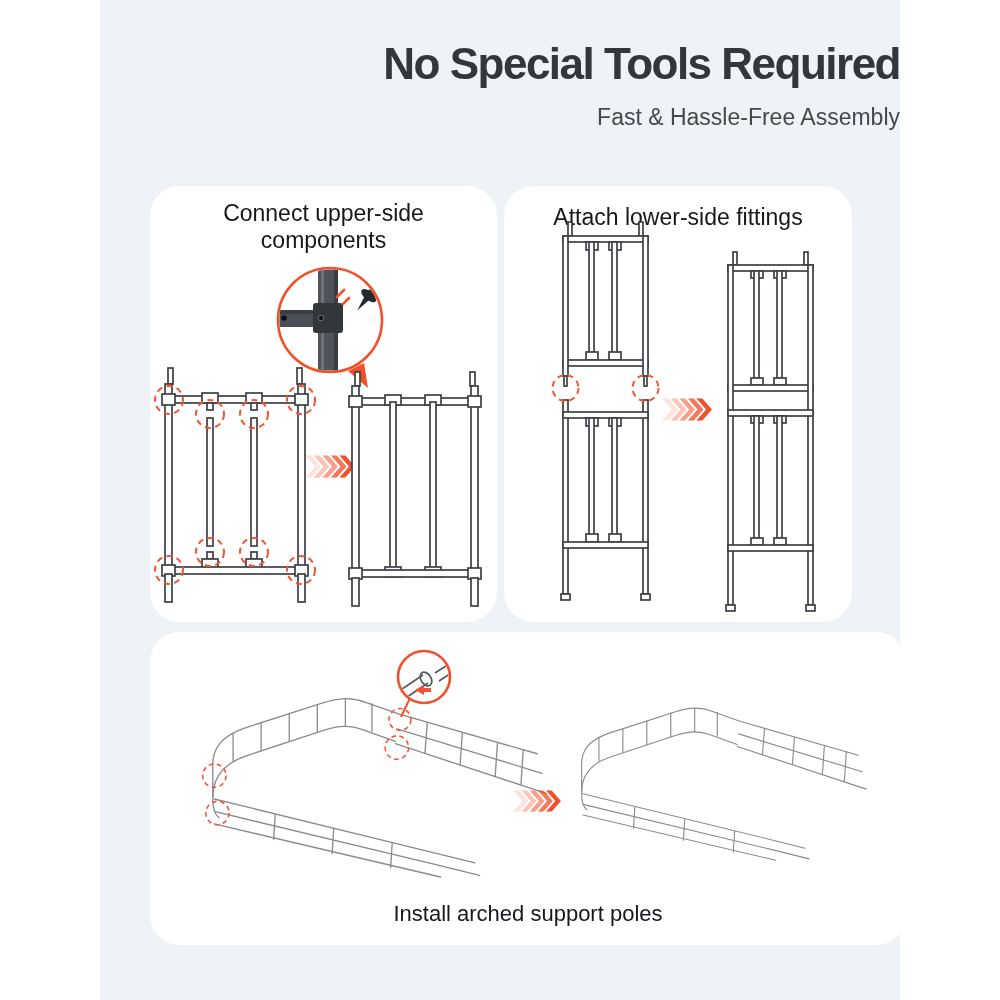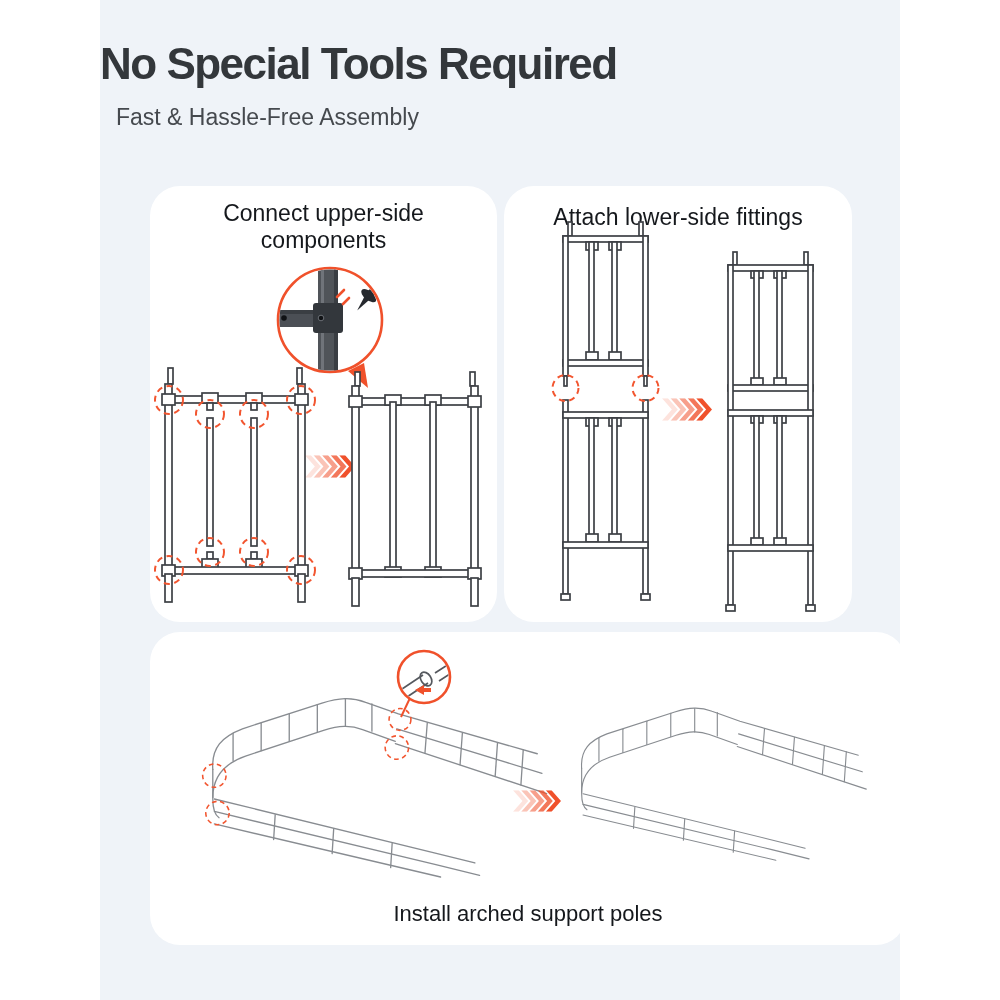--- a/index.html
+++ b/index.html
@@ -1,19 +1,19 @@
 <!DOCTYPE html>
 <html><head>
 <meta charset="utf-8">
 <style>
   html,body{margin:0;padding:0;background:#ffffff;}
   #canvas{position:relative;width:1000px;height:1000px;background:#ffffff;overflow:hidden;
           font-family:"Liberation Sans",sans-serif;}
   .col{position:absolute;left:100px;top:0;width:800px;height:1000px;background:#eff3f8;}
-  .header{position:absolute;left:100px;top:40px;width:800px;text-align:left;}
+  .header{position:absolute;left:100px;top:40px;width:800px;text-align:right;}
   .h-title{font-size:44px;font-weight:800;color:#33373b;letter-spacing:-1.5px;margin:0;line-height:1.1;}
   .h-sub{font-size:23px;font-weight:400;color:#45494e;margin-top:16px;padding-left:16px;}
   .card{position:absolute;background:#ffffff;border-radius:30px;}
   #card1{left:150px;top:186px;width:347px;height:436px;}
   #card2{left:504px;top:186px;width:348px;height:436px;}
   #card3{left:150px;top:632px;width:756px;height:313px;}
   .card-title{position:absolute;top:14px;left:0;width:100%;text-align:center;
               font-size:23px;font-weight:500;color:#15181c;line-height:1.18;}
   .card-title .inner{display:inline-block;max-width:250px;}
   #card2 .card-title{top:18px;}

